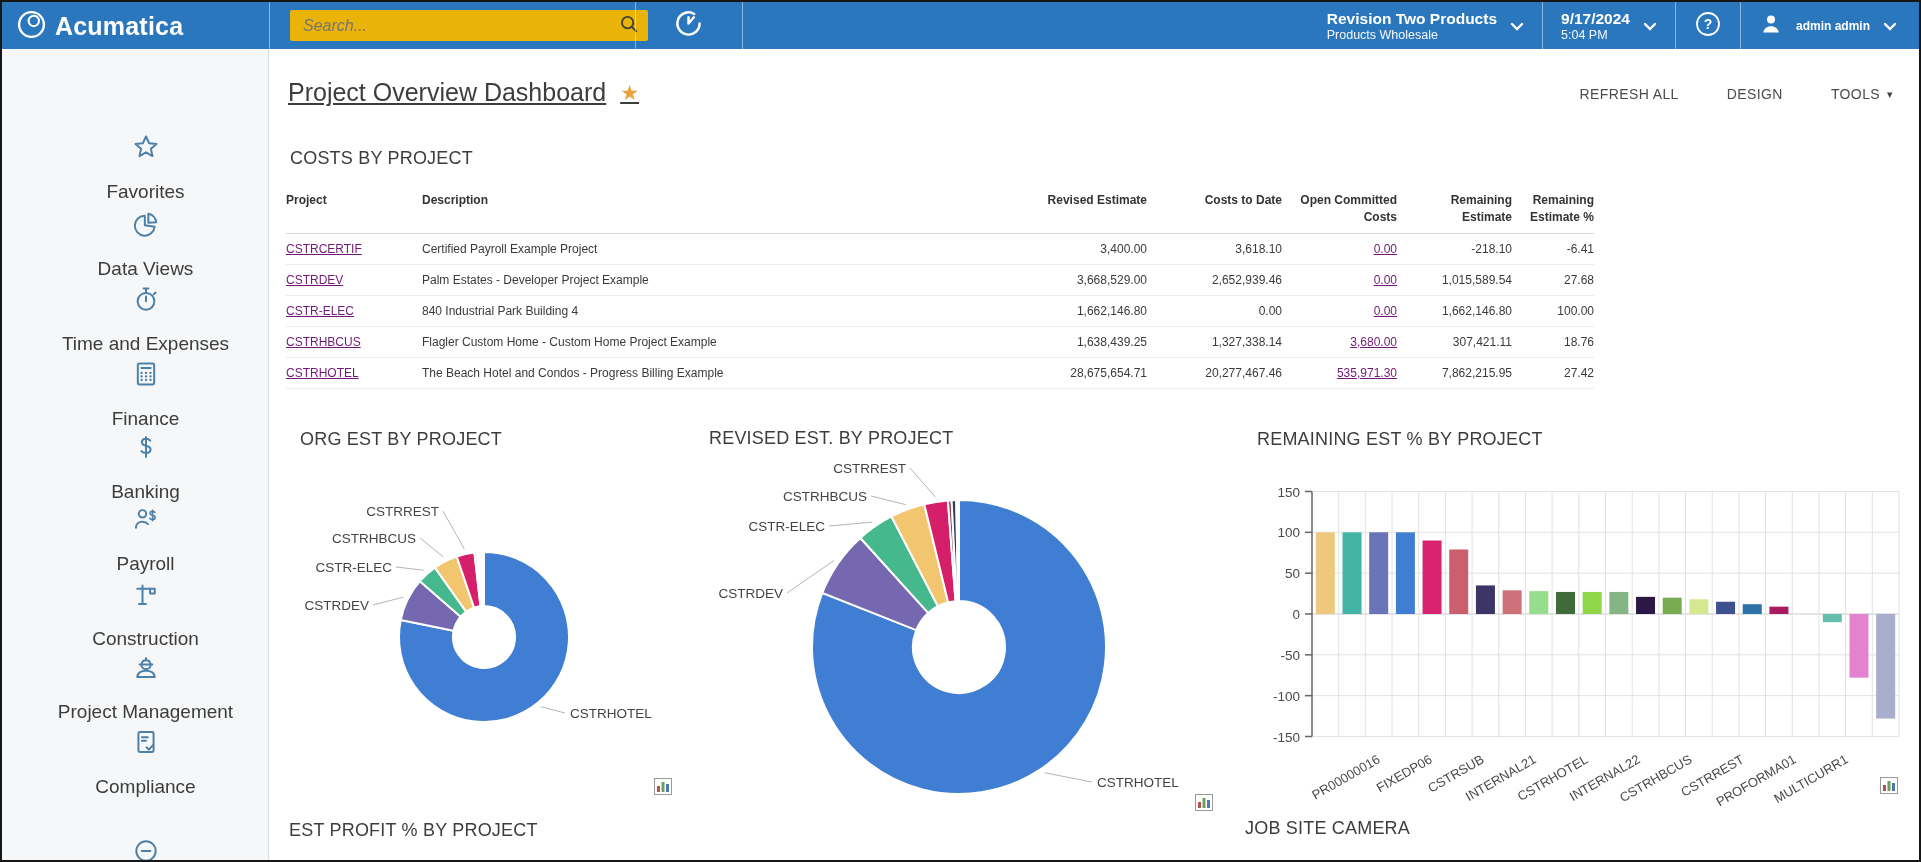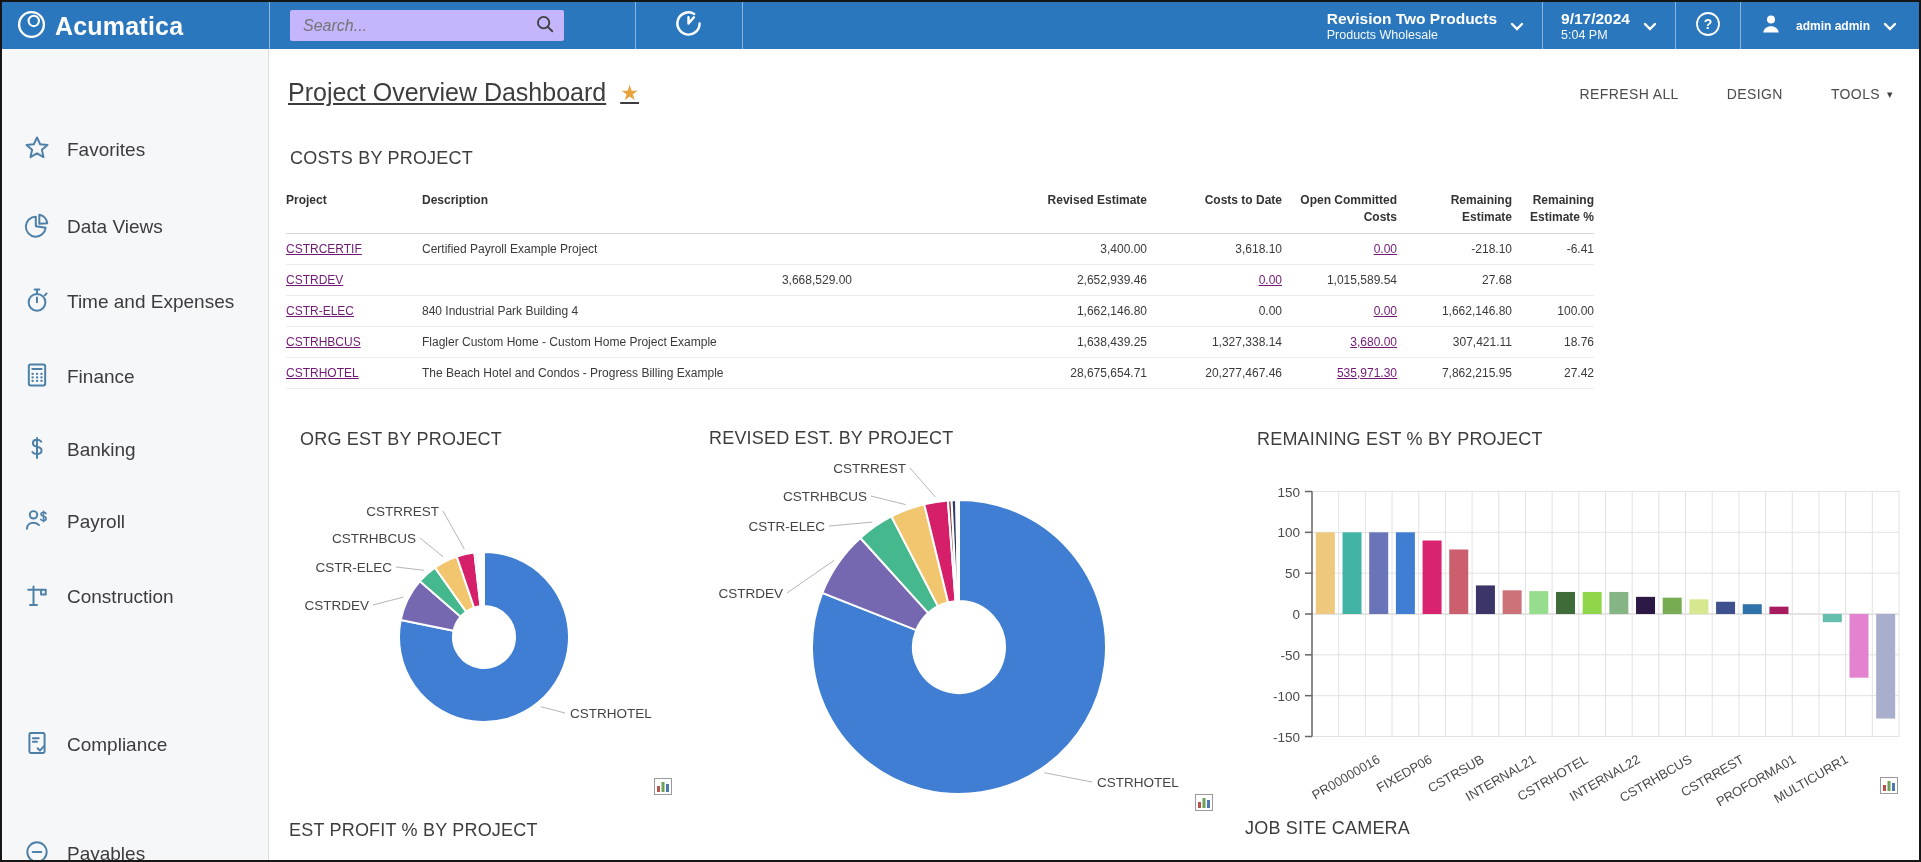--- a/index.html
+++ b/index.html
@@ -3,37 +3,37 @@
 <meta charset="utf-8">
 <style>
   html,body{margin:0;padding:0;background:#9a9a9a;}
   .screen{position:relative;width:1921px;height:862px;background:#fff;border:2px solid #161616;
     box-sizing:border-box;overflow:hidden;font-family:"Liberation Sans",sans-serif;}
   
   .hdr{position:absolute;top:0;left:0;right:0;height:47px;background:#2b77bd;color:#fff;}
   .vdiv{position:absolute;top:0;bottom:0;width:1px;background:rgba(255,255,255,.45);}
   .logo{position:absolute;left:14px;top:7px;display:flex;align-items:center;gap:8px;cursor:pointer;}
   .logo-text{font-size:25px;font-weight:bold;letter-spacing:.2px;}
-  .search{position:absolute;left:288px;top:8px;width:274px;height:31px;background:#c4b5fd;border-radius:2px;
+  .search{position:absolute;left:288px;top:8px;width:358px;height:31px;background:#eab308;border-radius:2px;
     display:flex;align-items:center;box-sizing:border-box;padding-right:8px;}
   .search input{flex:1;border:0;outline:0;font-family:"Liberation Sans",sans-serif;font-style:italic;
     font-size:16px;color:#555;padding:0 6px 0 13px;background:transparent;min-width:0;}
   .clock-btn{position:absolute;left:633px;top:0;width:107px;height:47px;display:flex;align-items:center;
     justify-content:center;cursor:pointer;}
   .hdr-right{position:absolute;right:4px;top:0;height:47px;display:flex;align-items:stretch;}
   .hdr-cell{display:flex;align-items:center;padding:0 18px;gap:13px;cursor:pointer;}
   .hdr-cell + .hdr-cell{border-left:1px solid rgba(255,255,255,.45);}
   .two-line{line-height:1;}
   .two-line .l1{font-size:15.5px;font-weight:bold;line-height:18px;}
   .two-line .l2{font-size:12.5px;line-height:14px;opacity:.95;}
   .uname{font-size:12px;font-weight:bold;}
   
   .sidebar{position:absolute;top:47px;left:0;width:267px;bottom:0;background:#f6f7f8;border-right:1px solid #dbdddf;box-sizing:border-box;}
   .side-item{position:absolute;left:0;width:100%;height:34px;display:flex;align-items:center;gap:16px;
-    padding-left:21px;box-sizing:border-box;cursor:pointer;}
+    padding-left:21px;box-sizing:border-box;cursor:pointer;flex-direction:column;}
   .side-item svg{width:28px;height:28px;flex:none;}
   .side-label{font-size:19px;color:#3c3c3c;}
   
   .page-title{position:absolute;left:286px;top:76px;font-size:25px;color:#3d3d3d;display:flex;gap:14px;align-items:center;text-decoration:underline;}
   .title-star{color:#e8a33d;font-size:21px;line-height:1;}
   .actions{position:absolute;top:84px;right:26px;display:flex;gap:48px;font-size:14px;color:#4b4b4b;letter-spacing:.4px;}
   .actions span{cursor:pointer;display:flex;align-items:center;gap:7px;}
   .caret{font-size:11px;color:#444;}
   .section-title{position:absolute;font-size:18px;color:#3d3d3d;letter-spacing:.2px;white-space:nowrap;}
   
@@ -174,20 +174,29 @@
           </svg></span>
         <span class="side-label">Payroll</span>
       </div>
       <div class="side-item" style="top: 531px;">
         <span><svg viewBox="0 0 24 24" fill="none" stroke="#4d80a8" stroke-width="1.7" stroke-linecap="round" stroke-linejoin="round">
             <path d="M9 20.5V4.8M6 20.5h6M4.5 7.5h11"></path>
             <rect x="15.5" y="7.5" width="4" height="4"></rect>
           </svg></span>
         <span class="side-label">Construction</span>
       </div>
+      <div class="side-item" style="top: 604px;">
+        <span><svg viewBox="0 0 24 24" fill="none" stroke="#4d80a8" stroke-width="1.7" stroke-linecap="round" stroke-linejoin="round">
+            <path d="M8 9.8a4 4 0 0 0 8 0"></path>
+            <path d="M6.6 9.8h10.8"></path>
+            <path d="M8.2 9.2a3.9 3.9 0 0 1 7.6 0M12 4.3v1.5"></path>
+            <path d="M4.5 20.5c.5-3.4 3.4-5.2 7.5-5.2s7 1.8 7.5 5.2z"></path>
+          </svg></span>
+        <span class="side-label">Project Management</span>
+      </div>
       <div class="side-item" style="top: 679px;">
         <span><svg viewBox="0 0 24 24" fill="none" stroke="#4d80a8" stroke-width="1.7" stroke-linecap="round" stroke-linejoin="round">
             <rect x="5.5" y="3.5" width="13" height="17" rx="1.2"></rect>
             <path d="M8.5 8h5M8.5 11h3.5"></path>
             <path d="M12.5 16.5l2 2 3.5-3.8"></path>
           </svg></span>
         <span class="side-label">Compliance</span>
       </div>
       <div class="side-item" style="top: 788px;">
         <span><svg viewBox="0 0 24 24" fill="none" stroke="#4d80a8" stroke-width="1.7" stroke-linecap="round" stroke-linejoin="round">
@@ -236,20 +245,21 @@
           <a class="lnk">CSTRCERTIF</a>
           <div class="">Certified Payroll Example Project</div>
           <div class="num">3,400.00</div>
           <div class="num">3,618.10</div>
           <a class="lnk num">0.00</a>
           <div class="num">-218.10</div>
           <div class="num">-6.41</div>
         </div>
         <div class="tbl-r">
           <a class="lnk">CSTRDEV</a>
+          <div class="">Palm Estates - Developer Project Example</div>
           <div class="num">3,668,529.00</div>
           <div class="num">2,652,939.46</div>
           <a class="lnk num">0.00</a>
           <div class="num">1,015,589.54</div>
           <div class="num">27.68</div>
         </div>
         <div class="tbl-r">
           <a class="lnk">CSTR-ELEC</a>
           <div class="">840 Industrial Park Building 4</div>
           <div class="num">1,662,146.80</div>

